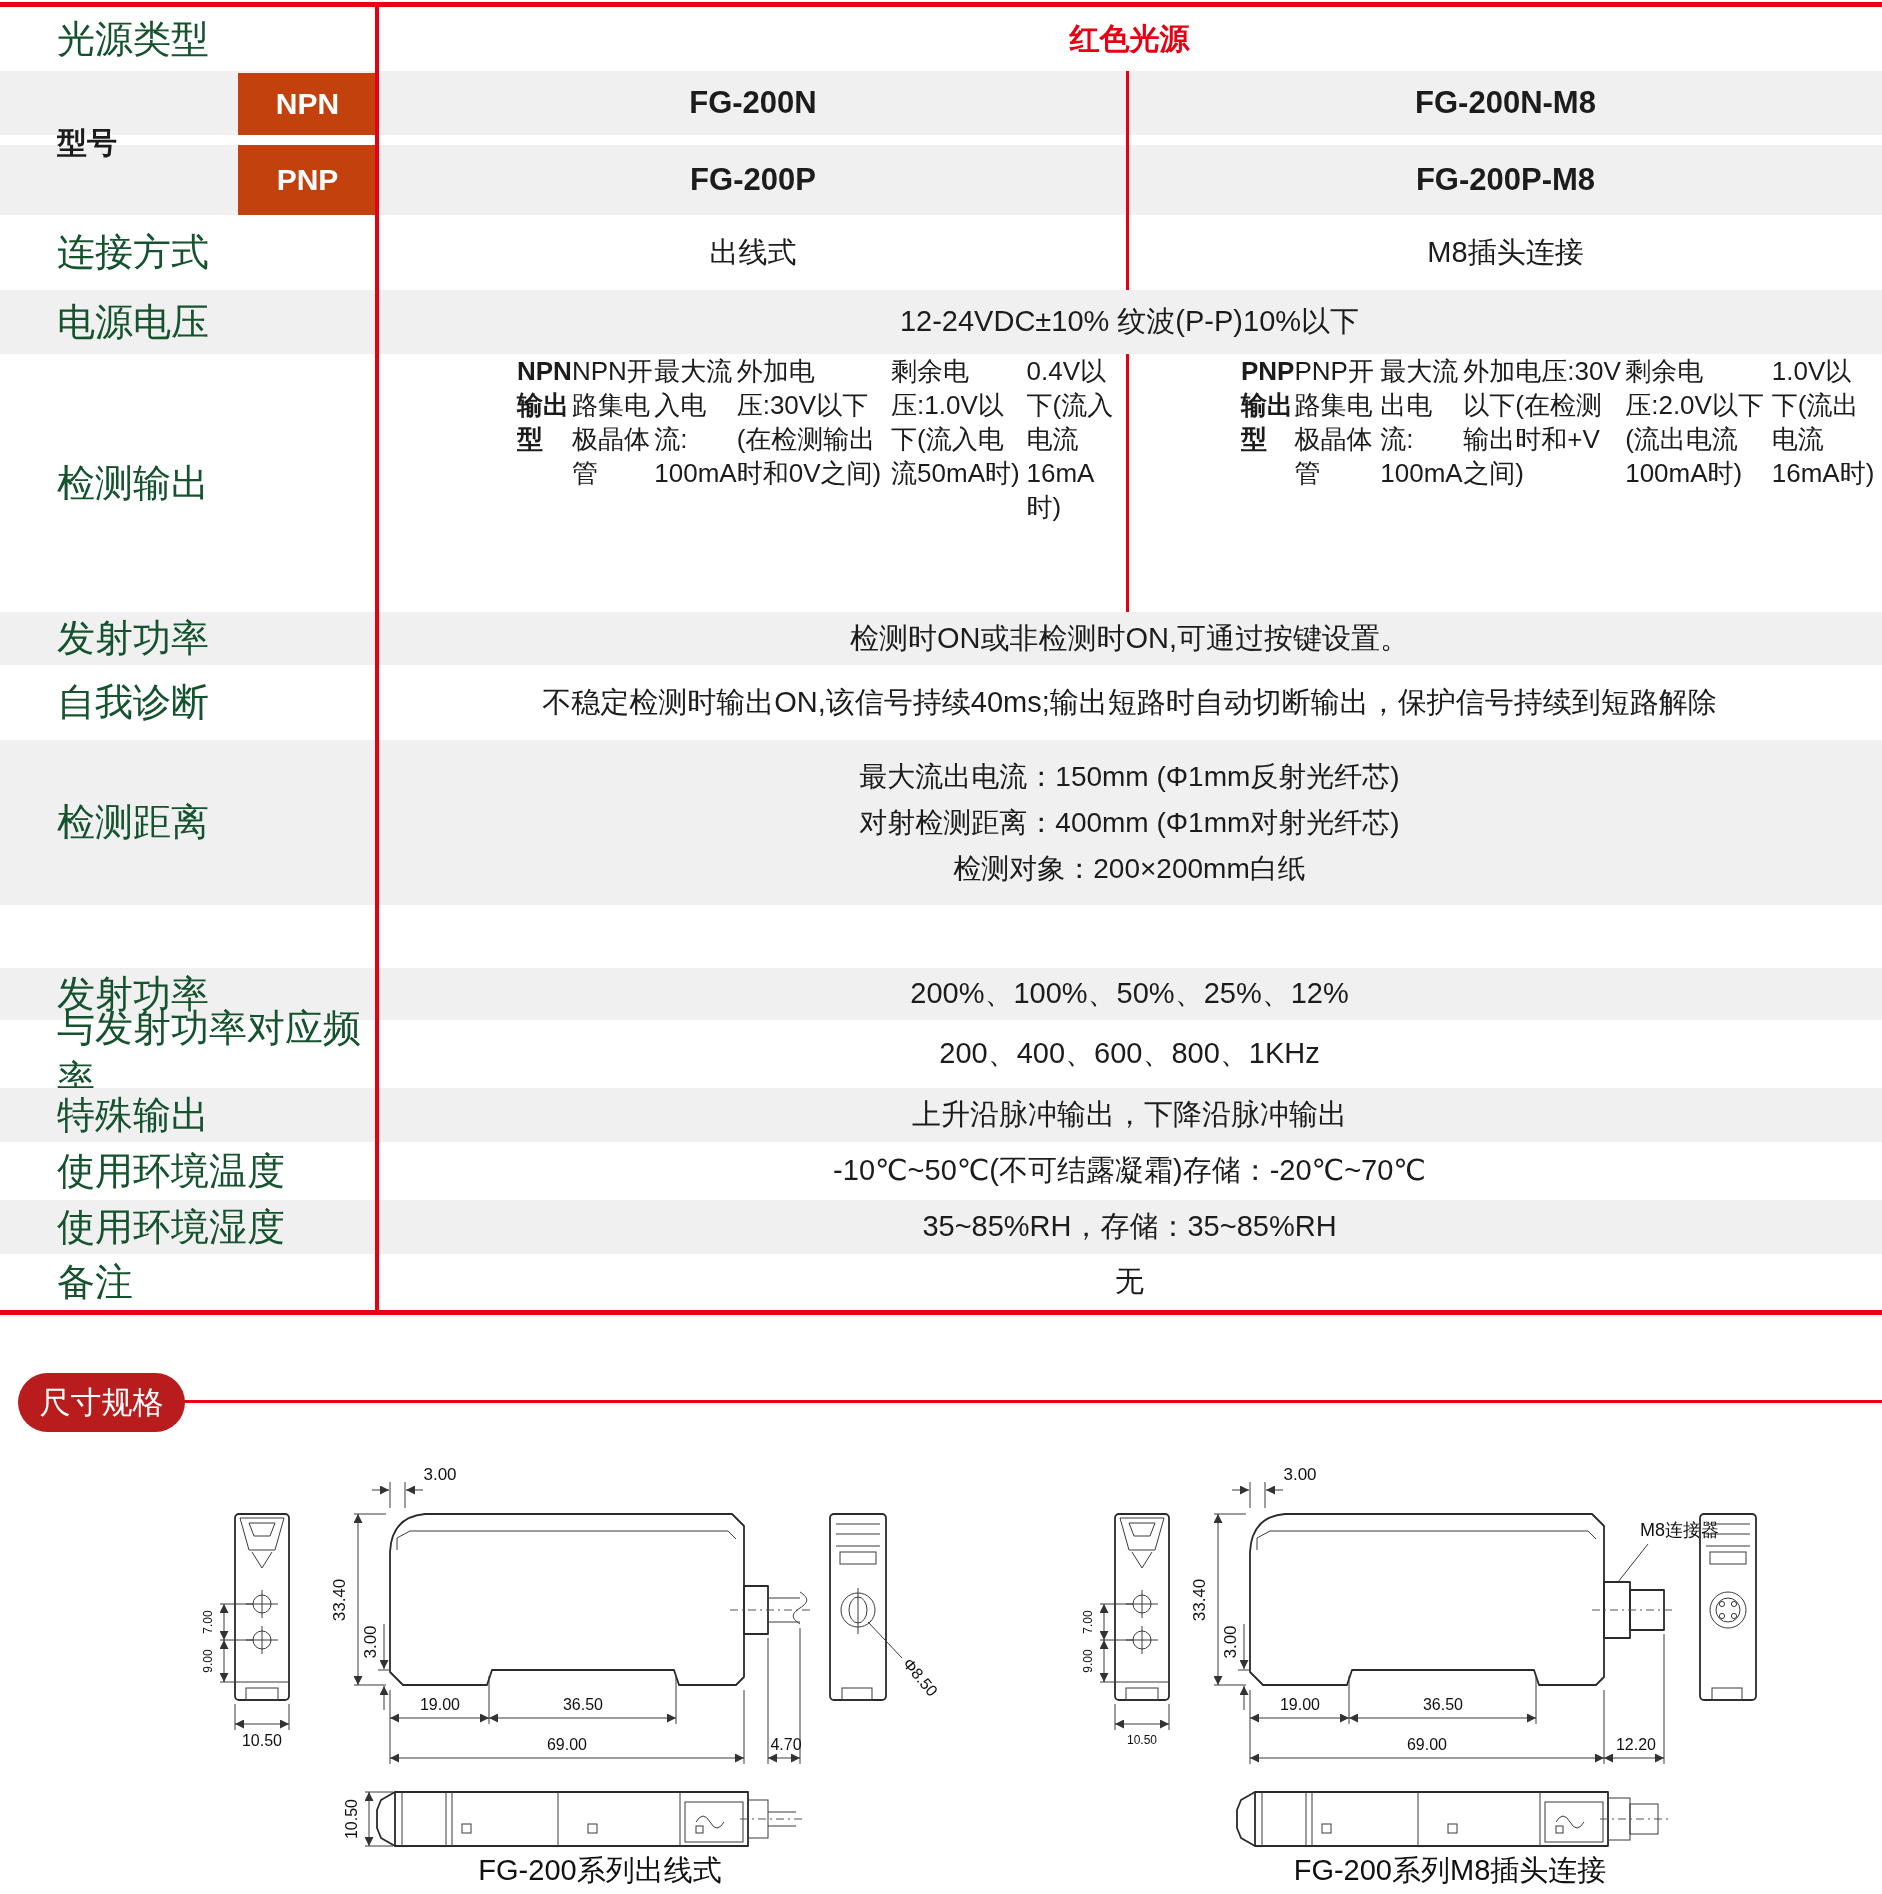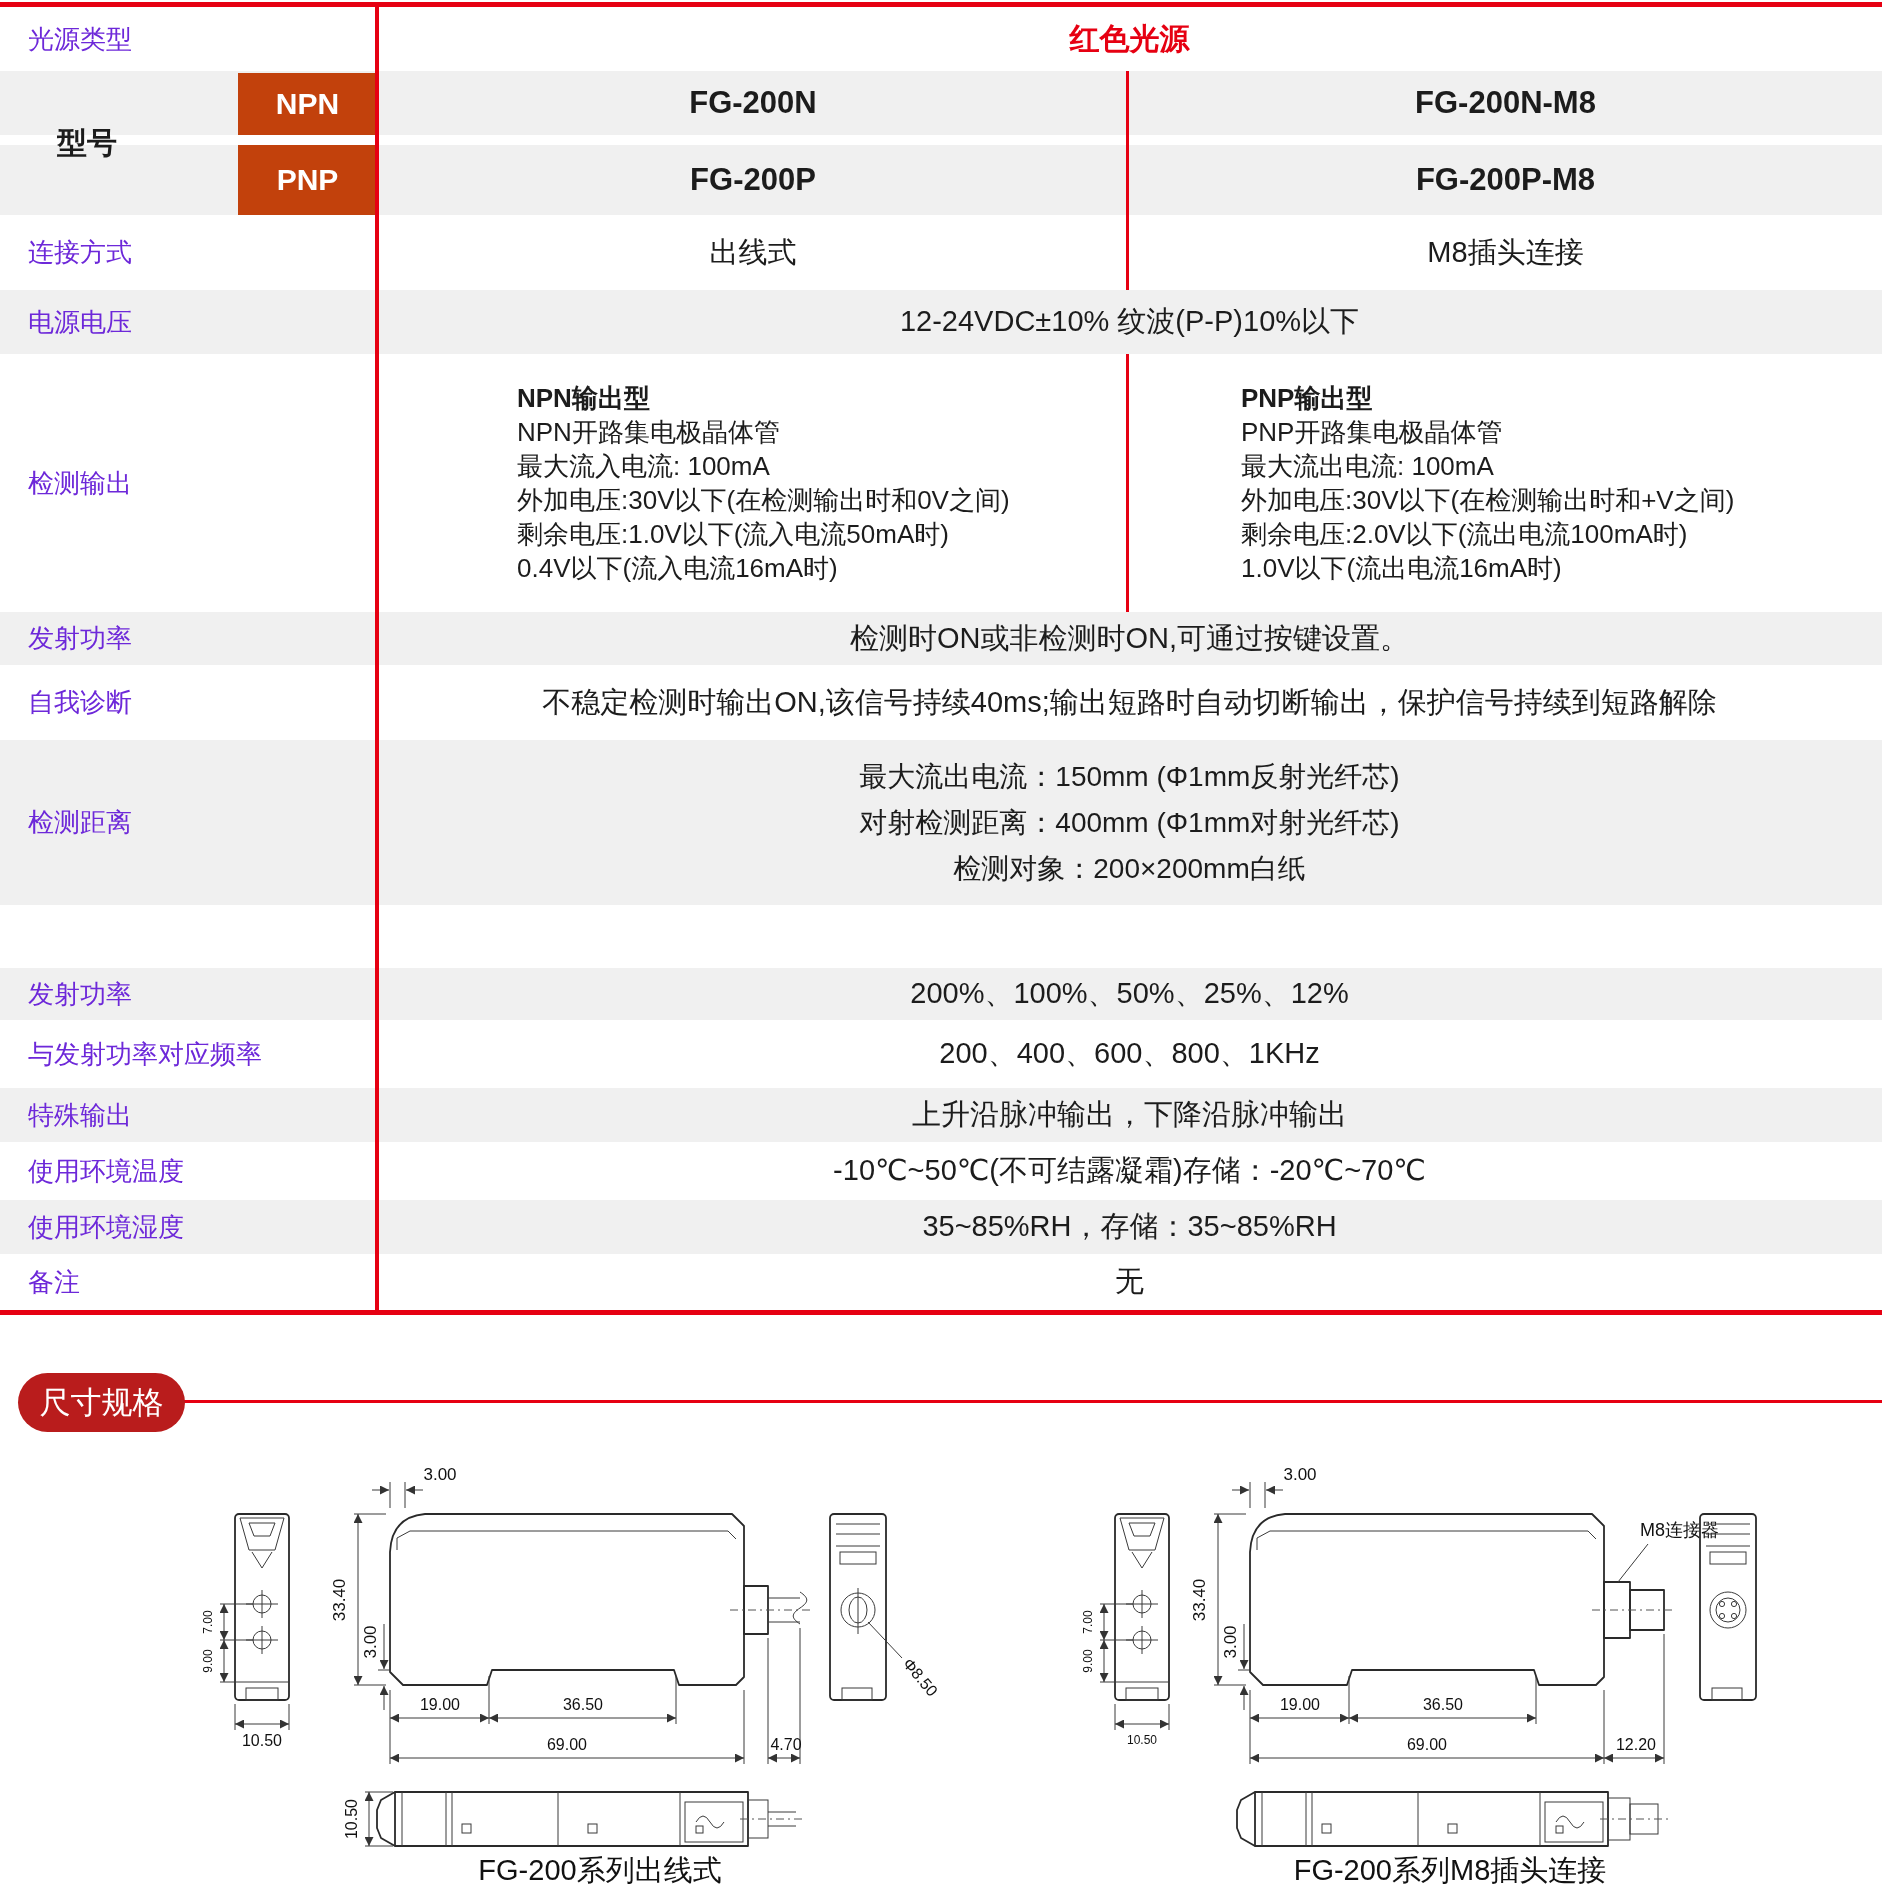--- a/index.html
+++ b/index.html
@@ -12,34 +12,34 @@
   .spec-table{position:absolute;left:0;top:0;width:1882px;height:1320px;}
   .hline{position:absolute;left:0;width:1882px;background:#e60012;}
   .hline.top{top:2px;height:5px;}
   .hline.bottom{top:1310px;height:5px;}
   .vline{position:absolute;background:#e60012;}
   .vline.main{left:375px;top:2px;width:4px;height:1313px;}
   .vline.midA{left:1126px;top:71px;width:3px;height:219px;}
   .vline.midB{left:1126px;top:354px;width:3px;height:258px;}
   .row{position:absolute;left:0;width:1882px;display:flex;align-items:stretch;}
   .row.alt{background:#f0f0f0;}
-  .label-cell{width:377px;box-sizing:border-box;padding-left:28px;display:flex;align-items:center;
-    font-size:26px;color:#6d28d9;}
+  .label-cell{width:377px;box-sizing:border-box;padding-left:57px;display:flex;align-items:center;
+    font-size:38px;color:#14532d;}
   .value-full{flex:1;display:flex;align-items:center;justify-content:center;text-align:center;
     font-size:29px;}
   .value-half{width:752px;display:flex;align-items:center;justify-content:center;text-align:center;
     font-size:29px;}
   .value-half.m8col{width:753px;}
   .model-val{font-weight:bold;font-size:31px;}
   .red-bold{color:#e60012;font-weight:bold;font-size:30px;text-align:right;}
   .badge{position:absolute;left:238px;width:139px;background:#c2410c;color:#fff;
     font-weight:bold;font-size:30px;display:flex;align-items:center;justify-content:center;}
   .model-label{position:absolute;left:57px;top:71px;height:144px;display:flex;align-items:center;
     font-size:30px;font-weight:bold;font-family:Liberation Mono, monospace;}
-  .out-block{width:750px;box-sizing:border-box;display:flex;flex-direction:column;justify-content:center;
+  .out-block{width:750px;box-sizing:border-box;display:flex;flex-direction:row;justify-content:center;
     font-size:26px;line-height:34px;}
   .out-block .t{font-weight:bold;}
   .out-block.npn{padding-left:140px;}
   .out-block.pnp{padding-left:114px;}
   .multiline{flex:1;display:flex;flex-direction:column;justify-content:center;align-items:center;
     text-align:center;font-size:28px;line-height:46px;}
   
   .dim-badge{position:absolute;left:18px;top:1373px;width:167px;height:59px;background:#b91c1c;
     border-radius:32px;color:#fff;font-weight:normal;font-size:31px;display:flex;align-items:center;
     justify-content:center;z-index:2;}

